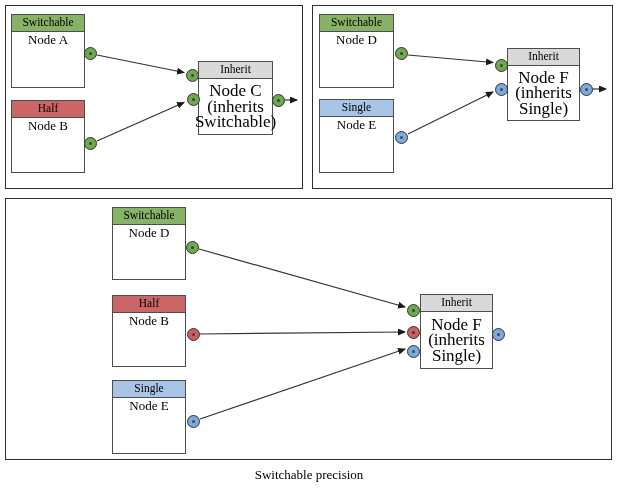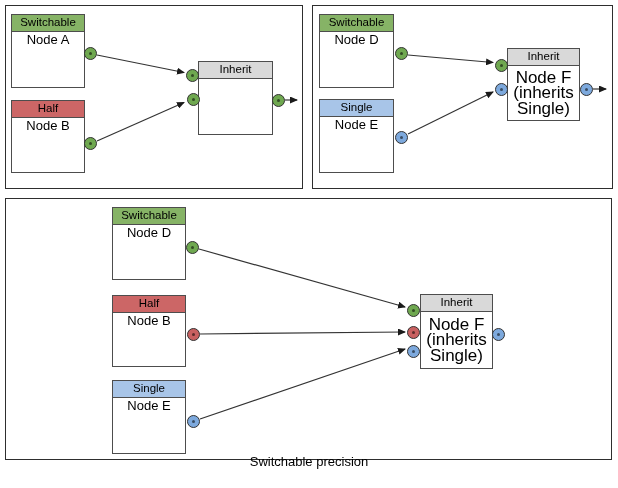--- a/index.html
+++ b/index.html
@@ -1,18 +1,18 @@
 <!DOCTYPE html>
 <html style="--header-switchable: #86b366; --header-half: #cc6666; --header-single: #a8c5e8; --header-inherit: #d9d9d9; --port-switchable: #6fa850; --port-half: #c86060; --port-single: #7da9dd; --node-border: #4d4d4d; --panel-border: #2e2e2e; --wire: #333333;"><head>
 <meta charset="utf-8">
 <style>
   html,body { margin:0; padding:0; background:#ffffff; }
   #stage {
     position:relative; width:618px; height:488px;
-    font-family:Liberation Sans, sans-serif;
+    font-family:Liberation Serif, serif;
     background:#ffffff; overflow:hidden;
   }
   .panel {
     position:absolute; box-sizing:border-box;
     border:1.5px solid var(--panel-border,#2e2e2e); background:#ffffff;
   }
   #wires { position:absolute; left:0; top:0; width:618px; height:488px; pointer-events:none; }
   .node {
     position:absolute; box-sizing:border-box;
     border:1.5px solid var(--node-border,#4d4d4d); background:#ffffff;
@@ -39,21 +39,21 @@
   }
   .port::after {
     content:""; position:absolute; left:50%; top:50%;
     width:3px; height:3px; margin:-1.5px 0 0 -1.5px;
     border-radius:50%; background:rgba(0,0,0,0.55);
   }
   .p-green { background:var(--port-switchable,#6fa850); }
   .p-red   { background:var(--port-half,#c86060); }
   .p-blue  { background:var(--port-single,#7da9dd); }
   #caption {
-    position:absolute; left:0; top:454px; width:618px;
+    position:absolute; left:0; top:467px; width:618px;
     text-align:center; font-size:13px; color:#000;
   }
 </style>
 </head>
 <body>
 
 <div id="stage">
 
   <div class="panel" style="left:5px;top:5px;width:298px;height:184px;"></div>
   <div class="panel" style="left:312px;top:5px;width:301px;height:184px;"></div>
@@ -82,20 +82,21 @@
   <div class="node" style="left:11px;top:14px;width:74px;height:74px;">
     <div class="node-header h-switchable">Switchable</div>
     <div class="node-body one-line">Node A</div>
   </div>
   <div class="node" style="left:11px;top:100px;width:74px;height:73px;">
     <div class="node-header h-half">Half</div>
     <div class="node-body one-line">Node B</div>
   </div>
   <div class="node" style="left:198px;top:61px;width:75px;height:74px;">
     <div class="node-header h-inherit">Inherit</div>
+    <div class="node-body multi-line">Node C (inherits Switchable)</div>
   </div>
 
   <div class="node" style="left:319px;top:14px;width:75px;height:74px;">
     <div class="node-header h-switchable">Switchable</div>
     <div class="node-body one-line">Node D</div>
   </div>
   <div class="node" style="left:319px;top:99px;width:75px;height:74px;">
     <div class="node-header h-single">Single</div>
     <div class="node-body one-line">Node E</div>
   </div>

